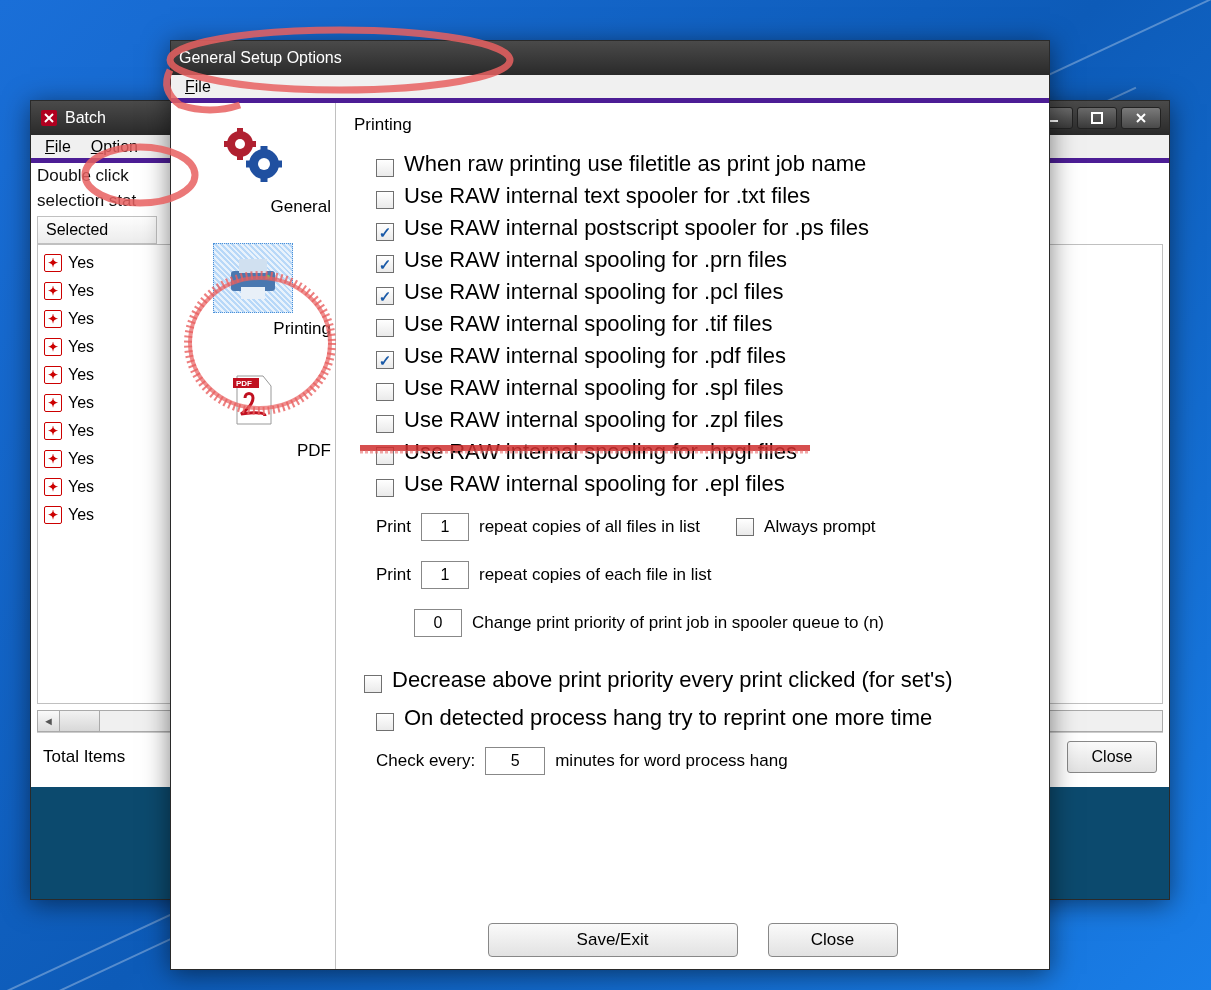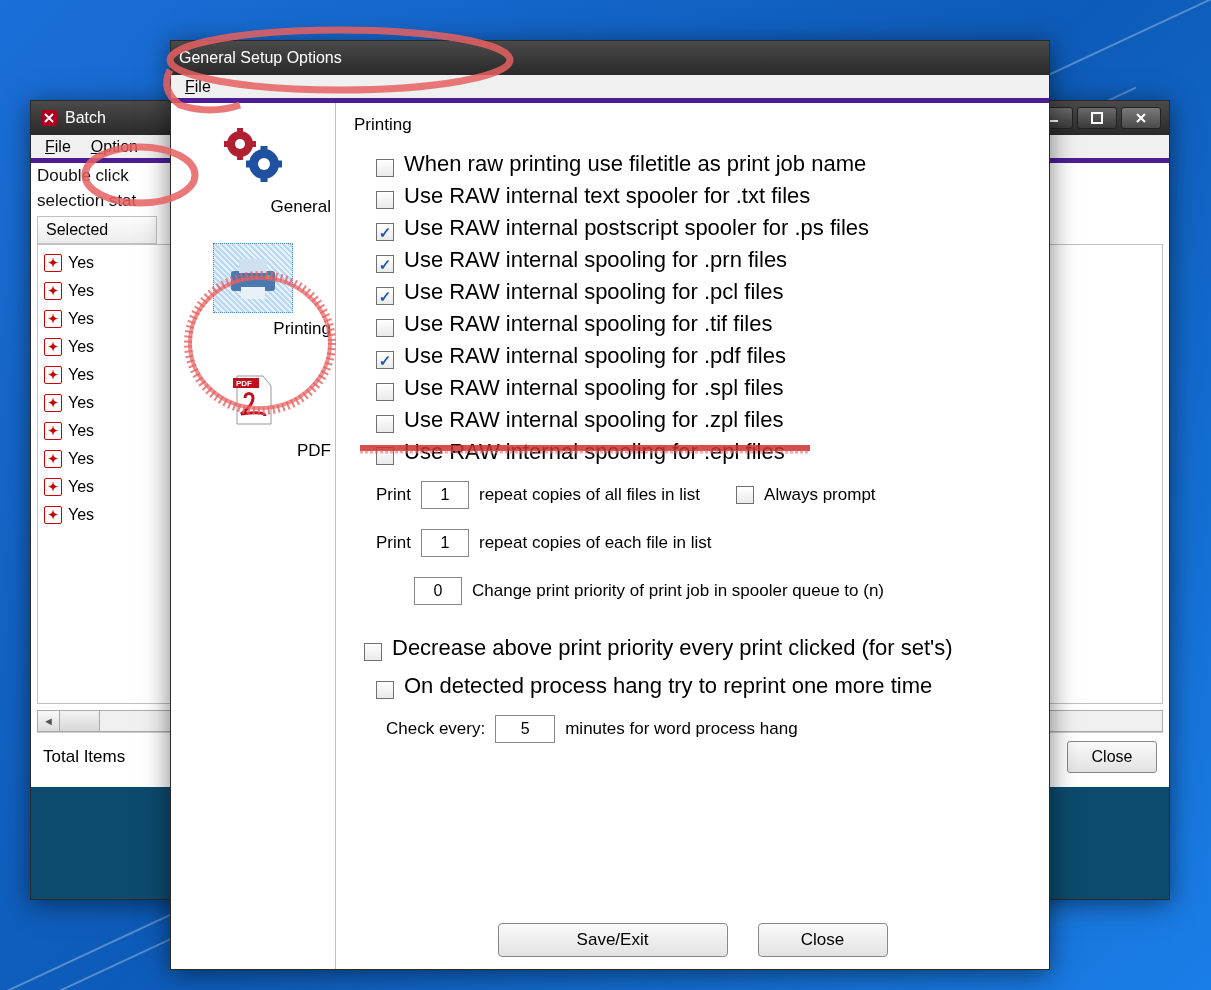--- a/index.html
+++ b/index.html
@@ -204,21 +204,21 @@
     width:48px; height:28px;
     border:1px solid #888;
     text-align:center;
     font-size:16px;
   }
   .btnrow {
     display:flex; gap:30px; justify-content:center;
     margin-top:18px;
   }
   .widebtn {
-    width: 230px; height:34px;
+    width: 250px; height:34px;
     background: linear-gradient(to bottom,#fafafa,#e2e2e2);
     border:1px solid #888; border-radius:4px;
     font-size:17px;
     display:flex;align-items:center;justify-content:center;
   }
   .closebtn2 {
     width: 130px; height:34px;
     background: linear-gradient(to bottom,#fafafa,#e2e2e2);
     border:1px solid #888; border-radius:4px;
     font-size:17px;
@@ -425,20 +425,24 @@
           <div class="chkrow">
             <span class="chkbox"></span>
             <span>Use RAW internal spooling for .spl files</span>
           </div>
           <div class="chkrow">
             <span class="chkbox"></span>
             <span>Use RAW internal spooling for .zpl files</span>
           </div>
           <div class="chkrow">
             <span class="chkbox"></span>
+            <span>Use RAW internal spooling for .hpgl files</span>
+          </div>
+          <div class="chkrow">
+            <span class="chkbox"></span>
             <span>Use RAW internal spooling for .epl files</span>
           </div>
         </div>
 
       <div class="numrow">
         <span>Print</span>
         <input class="numinput" value="1" style="">
         <span>repeat copies of all files in list</span>
         <span style="width:16px"></span>
         <span class="chkbox"></span>
@@ -459,21 +463,21 @@
       <div style="height:14px"></div>
 
       <div class="chkrow" style="margin-left:10px;">
         <span class="chkbox"></span>
         <span>Decrease above print priority every print clicked (for set's)</span>
       </div>
       <div class="chkrow" style="margin-left:22px;">
         <span class="chkbox"></span>
         <span>On detected process hang try to reprint one more time</span>
       </div>
-      <div class="numrow" style="margin-left:32px;">
+      <div class="numrow" style="margin-left:22px;">
         <span>Check every:</span>
         <input class="numinput" style="width: 60px;" value="5">
         <span>minutes for word process hang</span>
       </div>
 
       <div style="flex:1"></div>
 
       <div class="btnrow">
         <div class="widebtn">Save/Exit</div>
         <div class="closebtn2">Close</div>

